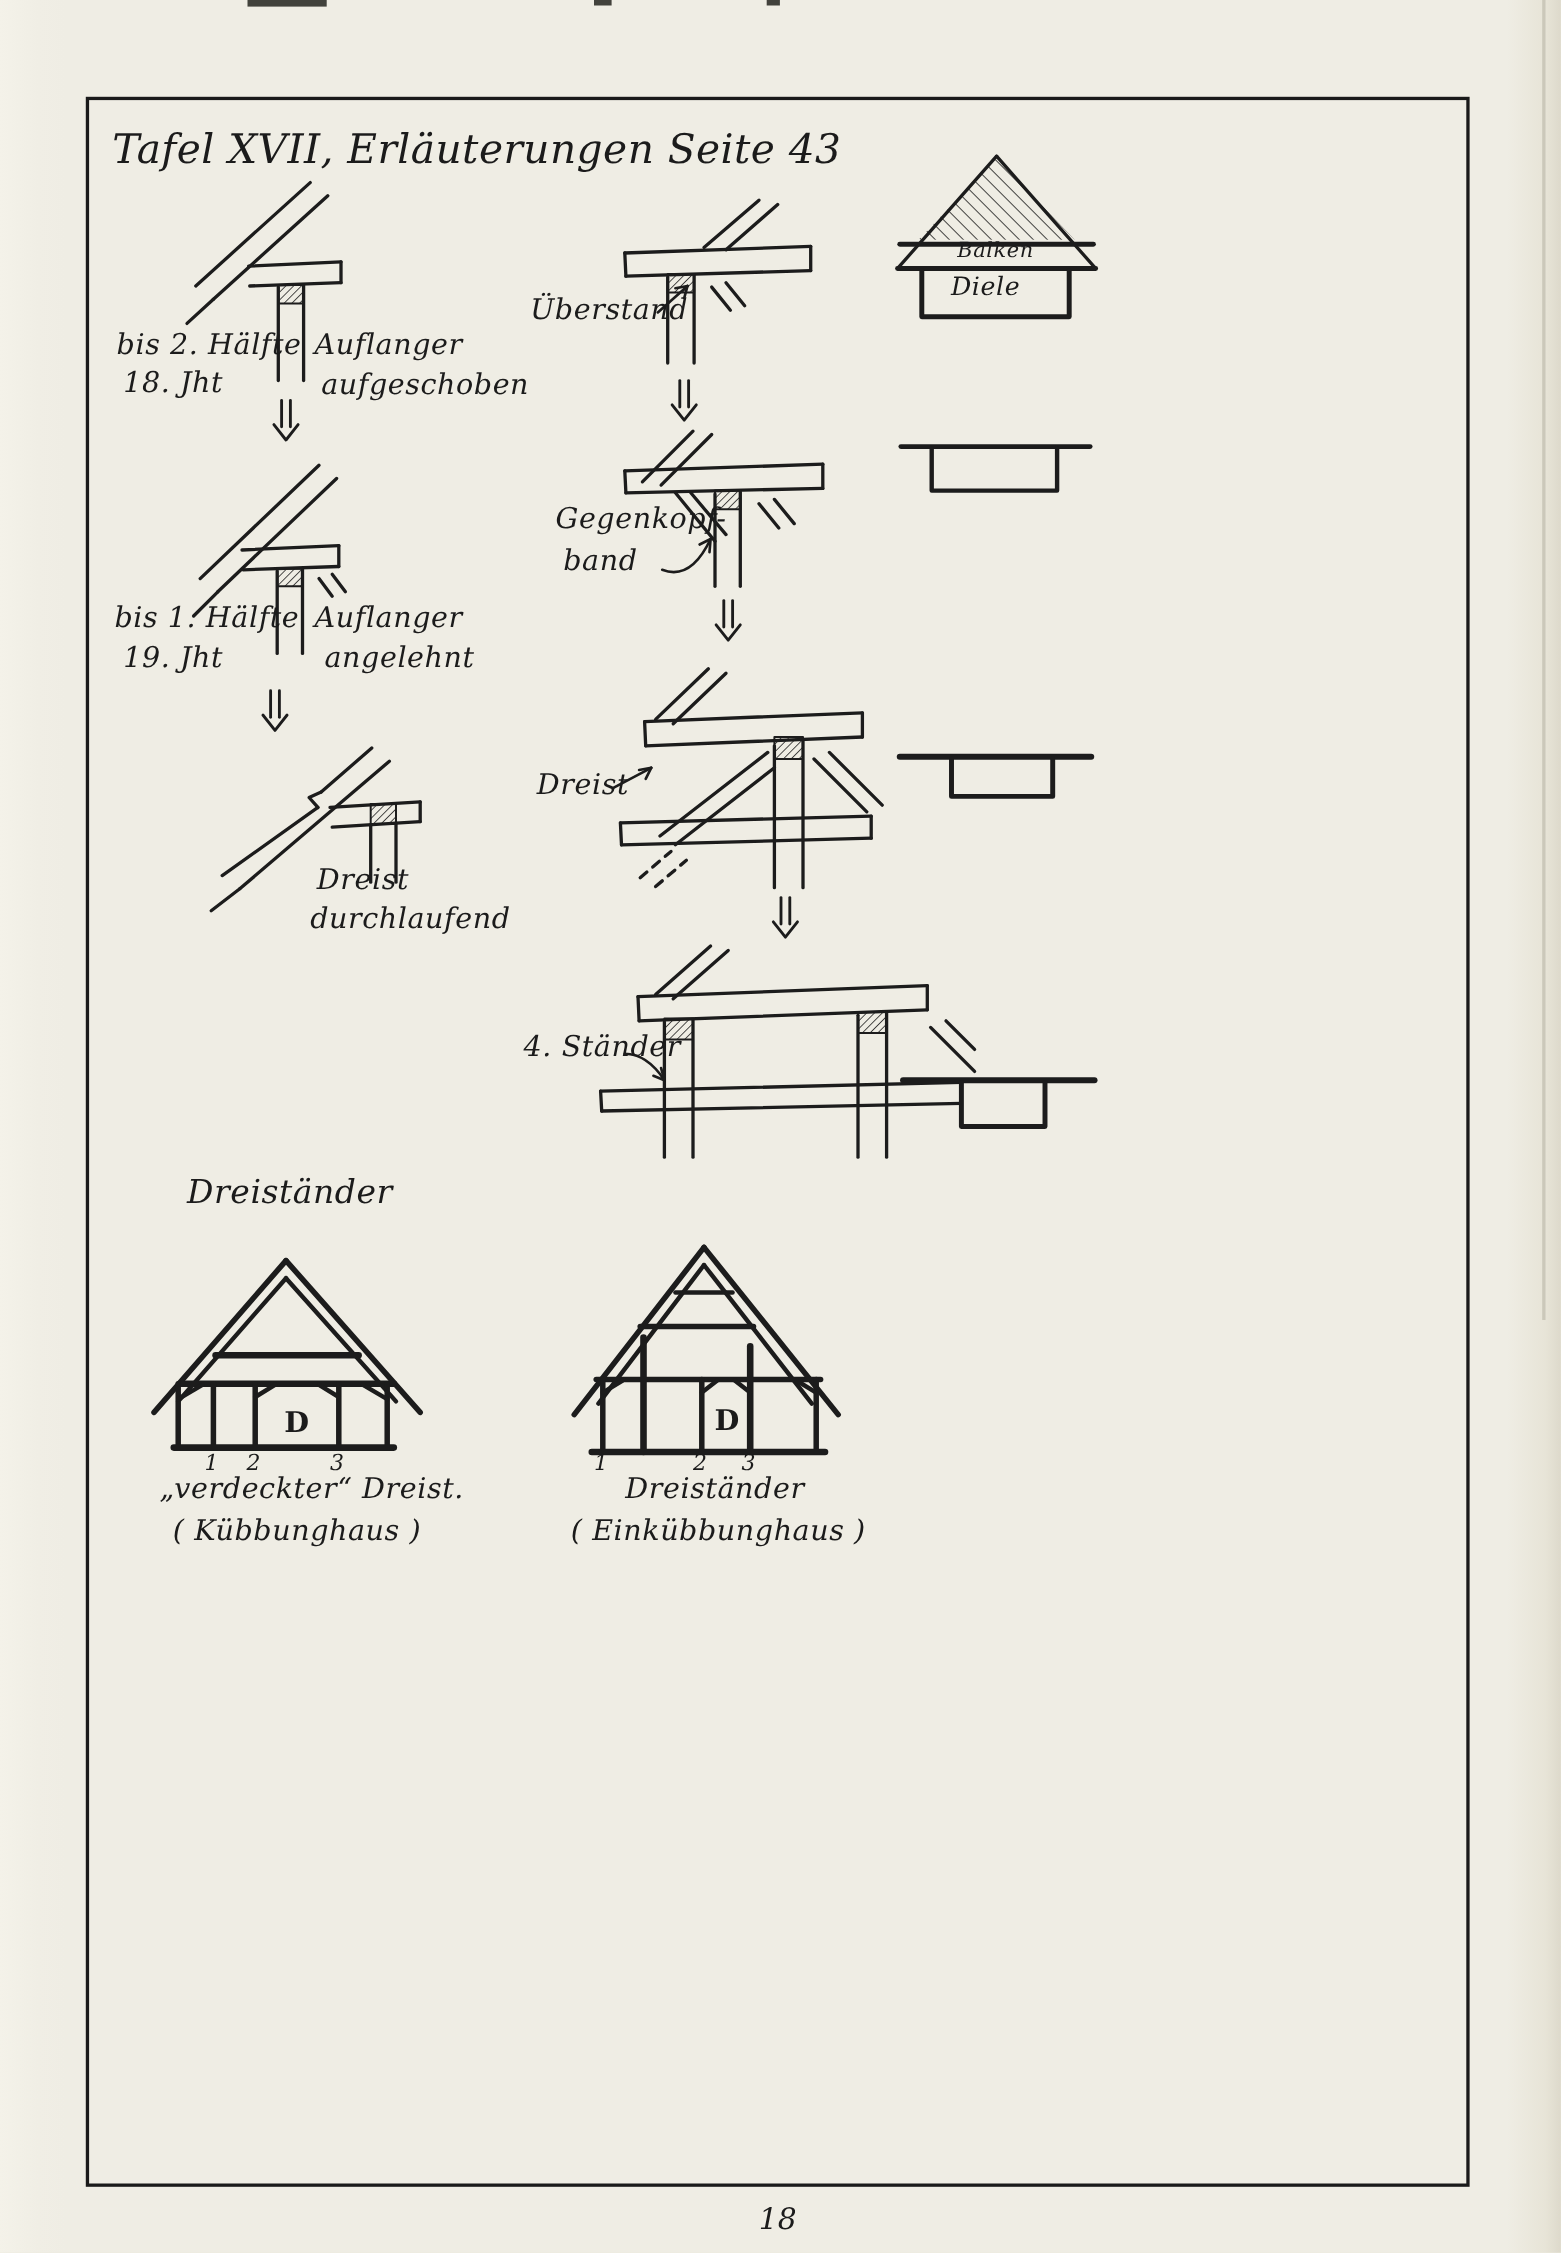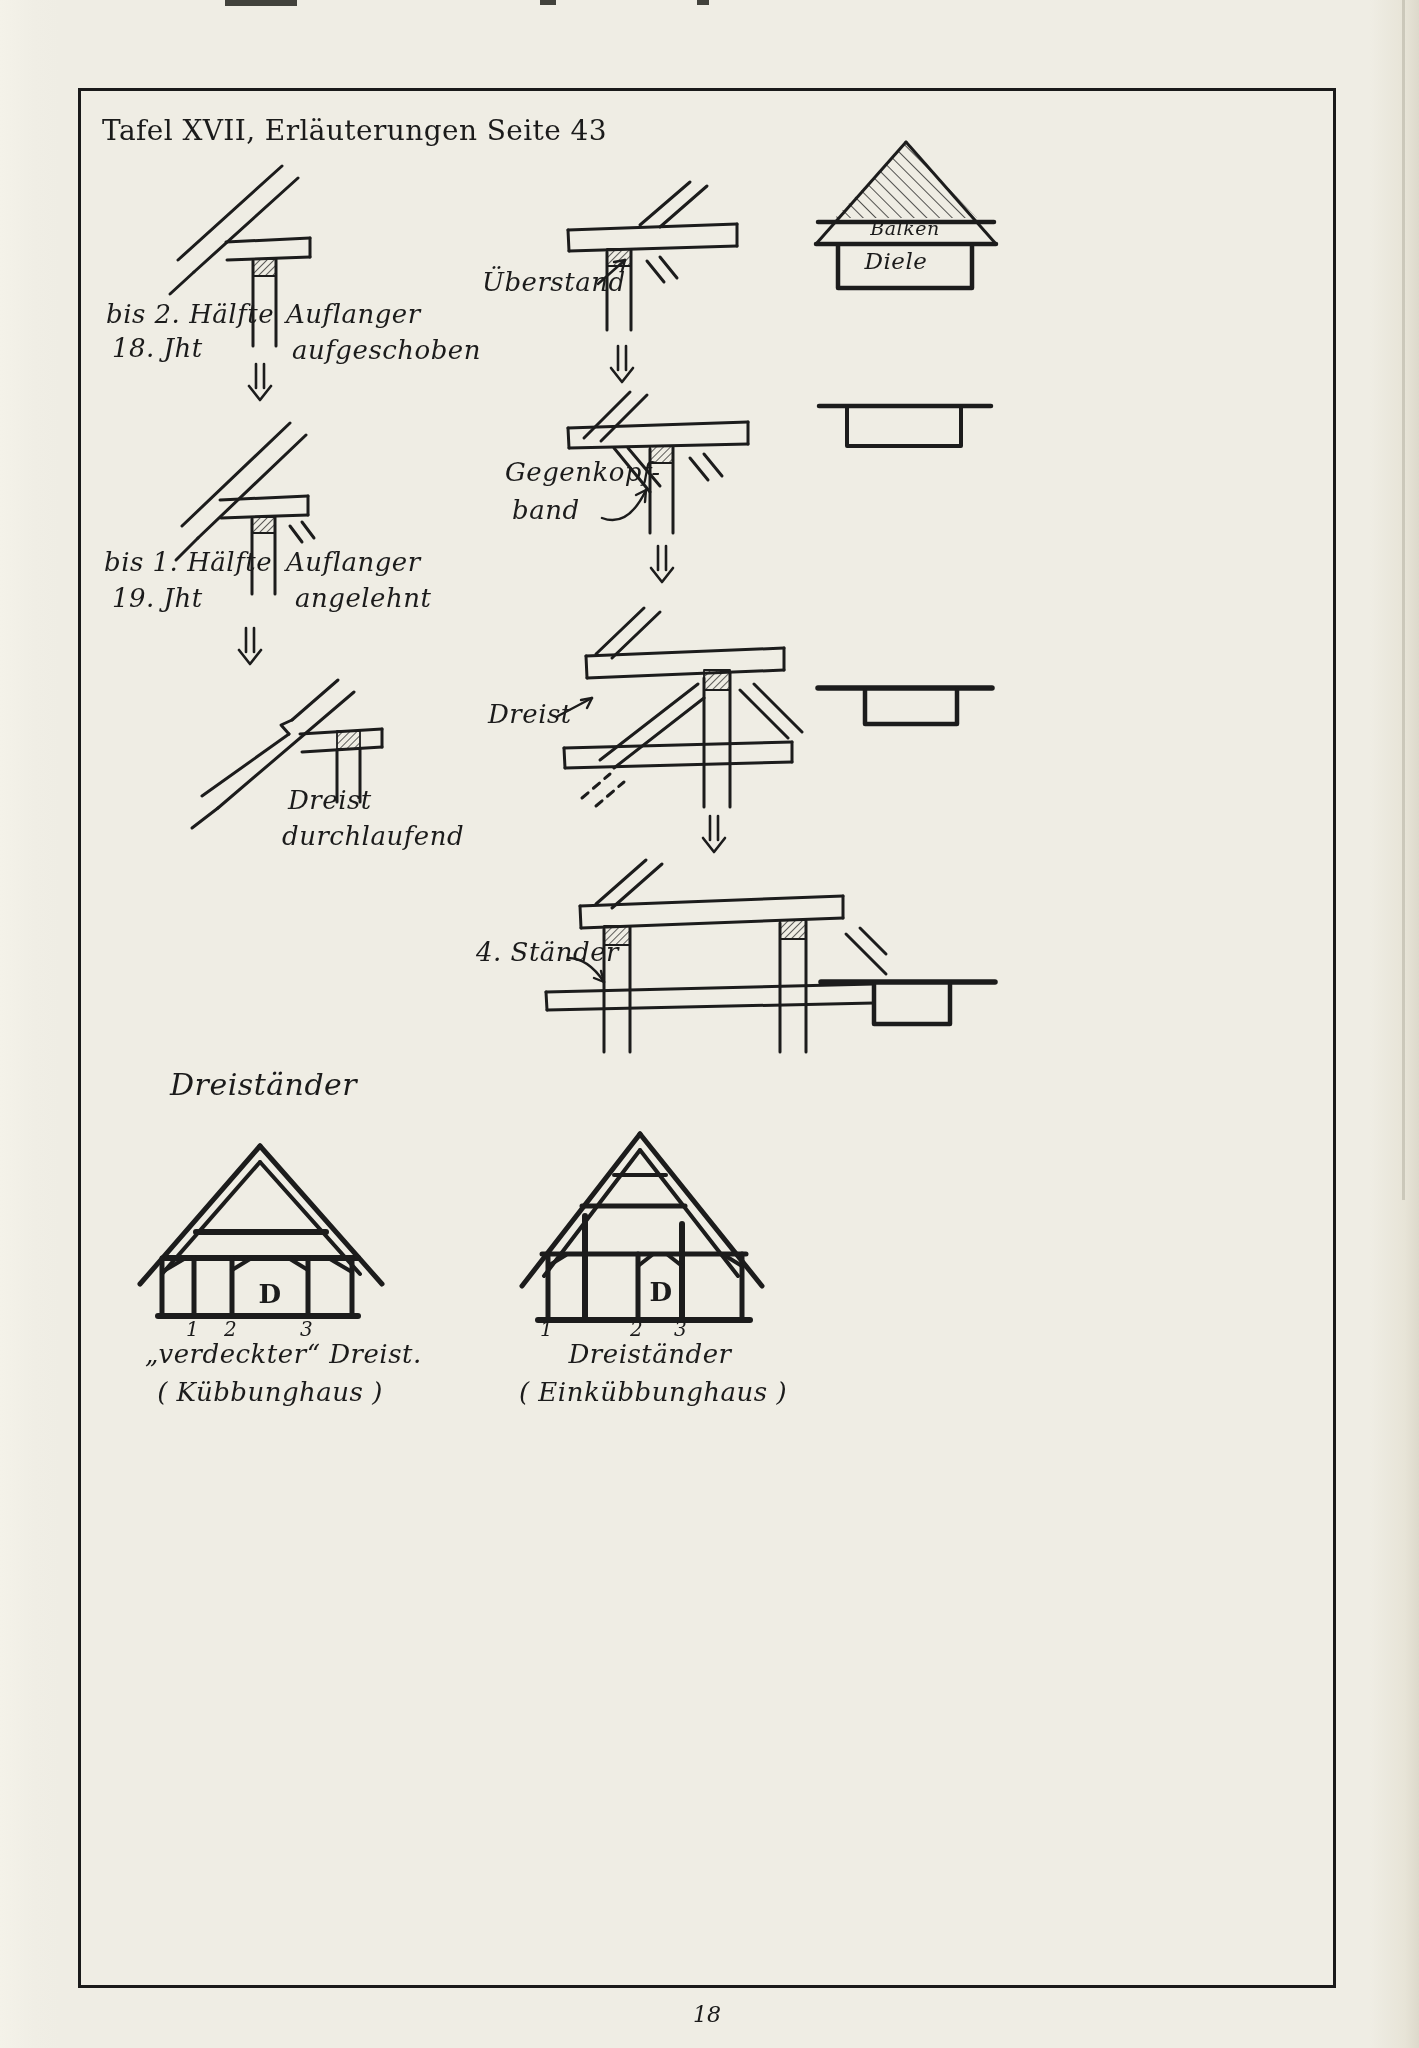--- a/index.html
+++ b/index.html
@@ -17,25 +17,25 @@
   }
   .frame {
     position:absolute; left:78px; top:88px; width:1258px; height:1900px;
     border:3px solid #1a1a1a;
   }
   .hw {
     position:absolute; font-style:italic; font-size:26px;
     letter-spacing:0.5px; white-space:nowrap; line-height:1.15;
   }
   .center { text-align:center; }
-  .header-text { position:absolute; font-size:28px; letter-spacing:0.4px; white-space:nowrap; }
+  .header-text { position:absolute; font-style:italic; font-size:37px; letter-spacing:0.4px; white-space:nowrap; }
   svg.sk { position:absolute; overflow:visible; }
   .scan-mark { position:absolute; background:#23231f; opacity:.85; }
   .edge-line { position:absolute; background:#b5b1a2; opacity:.55; }
-  .pagenum { position:absolute; font-style:italic; font-size:22px; }
+  .pagenum { position:absolute; font-style:italic; font-size:27px; }
 </style>
 </head>
 <body>
 
 <div class="page">
 
   <div class="scan-mark" style="left:225px;top:0;width:72px;height:6px"></div>
   <div class="scan-mark" style="left:540px;top:0;width:16px;height:5px"></div>
   <div class="scan-mark" style="left:697px;top:0;width:12px;height:5px"></div>
   <div class="edge-line" style="left:1402px;top:0;width:3px;height:1200px"></div>

